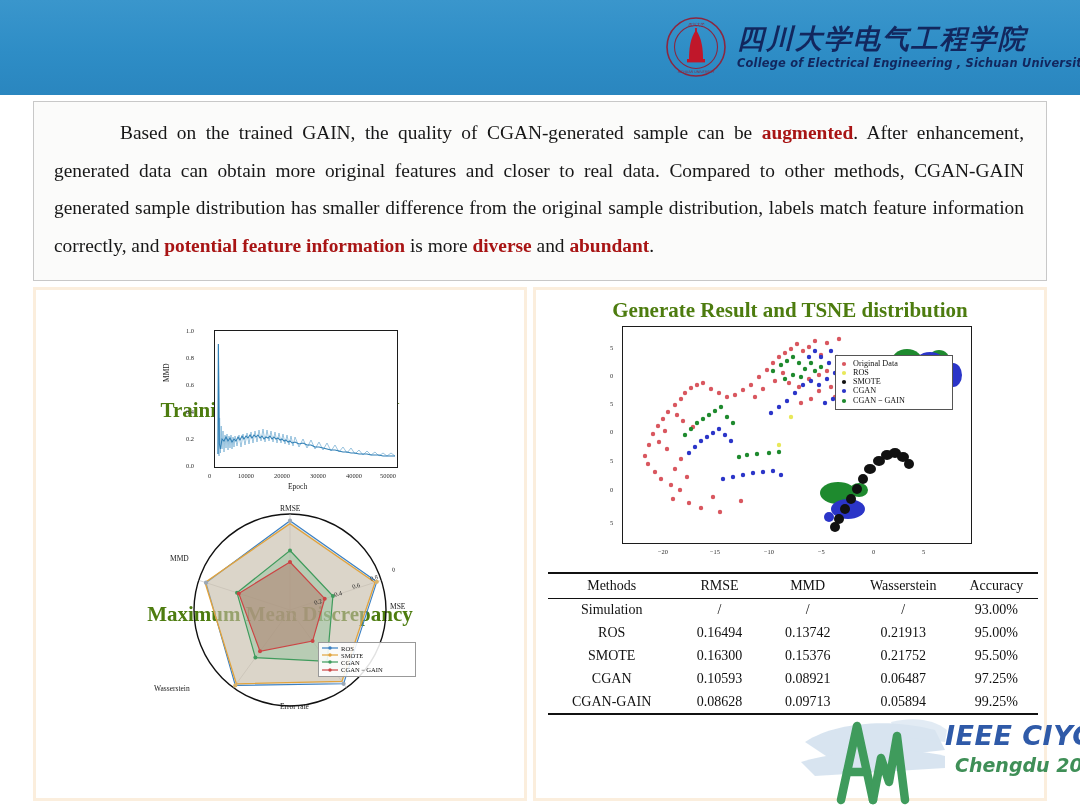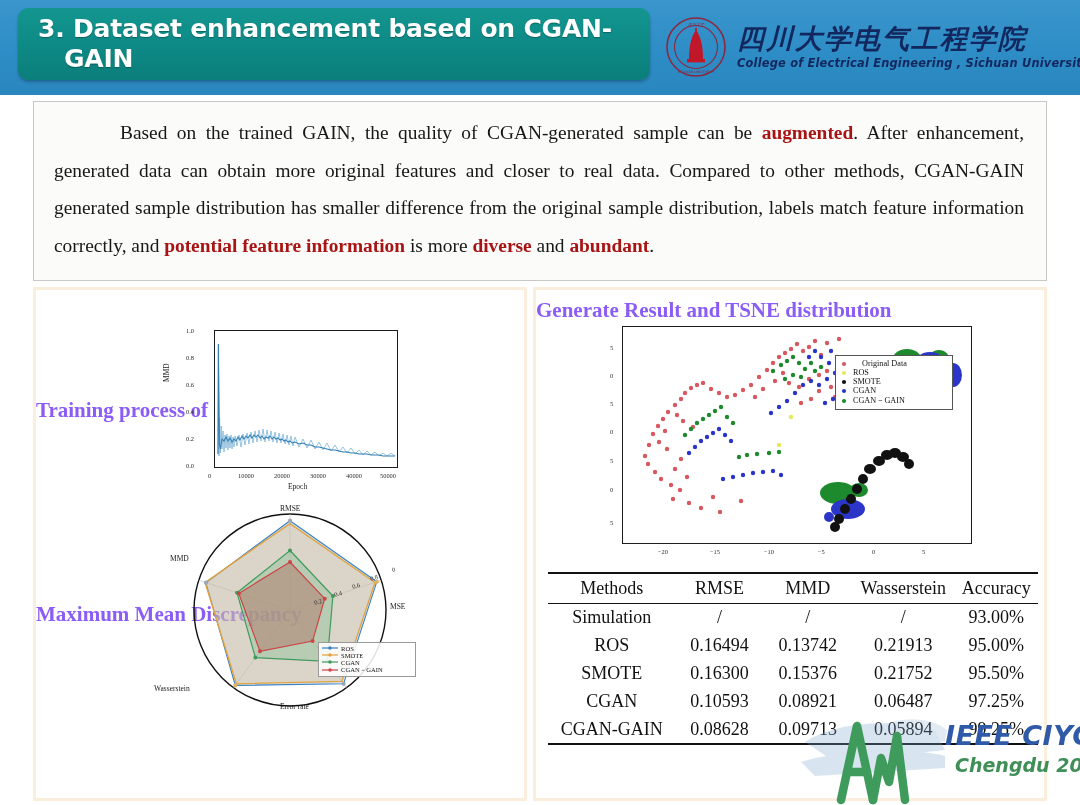--- a/index.html
+++ b/index.html
@@ -76,22 +76,22 @@
   
   .panel {
     position: absolute; top: 192px; height: 514px;
     background: #ffffff; border: 3px solid #fbeedd;
   }
   .panel-left  { left: 33px;  width: 494px; }
   .panel-right { left: 533px; width: 514px; }
 
   .panel-title {
     font-family: "Liberation Serif", serif;
-    font-weight: bold; color: #8b5cf6; font-size: 21px;
-    white-space: nowrap;
+    font-weight: bold; color: #4d7c0f; font-size: 21px;
+    text-align: center; white-space: nowrap;
   }
   .ptitle-1 { position: absolute; left: 0; top: 108px; width: 100%; }
   .ptitle-2 { position: absolute; left: 0; top: 312px; width: 100%; }
   .ptitle-3 { position: absolute; left: 0; top: 8px;  width: 100%; }
 
   
   .axis-label {
     position: absolute;
     font-family: "Liberation Serif", serif;
     font-size: 7.5px; color: #1a1a1a; white-space: nowrap;
@@ -121,21 +121,21 @@
   .tsne-wrap { position: absolute; left: 52px; top: 34px; width: 420px; height: 242px; }
   .tsne-plot {
     position: absolute; left: 34px; top: 2px; width: 350px; height: 218px;
     border: 1px solid #1c1c1c; background: #fff; overflow: hidden;
   }
 
   
   .rtable {
     position: absolute; left: 12px; top: 282px; width: 490px;
     border-collapse: collapse;
-    font-family: "Liberation Serif", serif; font-size: 18px; color: #111;
+    font-family: "Liberation Serif", serif; font-size: 14px; color: #111;
   }
   .rtable th, .rtable td { text-align: center; padding: 3.4px 2px; font-weight: normal; }
   .rtable thead th { border-top: 2.2px solid #111; border-bottom: 1.4px solid #111; padding: 4px 2px; }
   .rtable tbody tr:last-child td { border-bottom: 2.2px solid #111; }
 
   
   .ieee-logo { position: absolute; left: 795px; top: 706px; width: 285px; height: 99px; }
   .ieee-text {
     position: absolute; left: 150px; top: 14px;
     font-family: "DejaVu Sans", sans-serif; font-weight: bold; font-style: italic;
@@ -144,26 +144,20 @@
   .ieee-sub {
     position: absolute; left: 160px; top: 48px;
     font-family: "DejaVu Sans", sans-serif; font-weight: bold; font-style: italic;
     font-size: 19px; color: #3f8f57; white-space: nowrap;
   }
 </style>
 </head>
 <body>
 
 <div class="header">
-  <div class="title-box">
-    <div class="title-text">
-      <span>3. Dataset enhancement based on CGAN-</span>
-      <span class="ind">GAIN</span>
-    </div>
-  </div>
 
   <div class="logo-area">
     <div class="scu-seal">
       <svg width="62" height="62" viewBox="0 0 62 62">
         <circle cx="31" cy="31" r="29" fill="none" stroke="#8b2740" stroke-width="1.6"></circle>
         <circle cx="31" cy="31" r="21.5" fill="none" stroke="#8b2740" stroke-width="1.1"></circle>
         <path d="M31 14 C25 22 24 34 24 43 L38 43 C38 34 37 22 31 14 Z" fill="#c0172a"></path>
         <rect x="22" y="43" width="18" height="3.4" fill="#c0172a"></rect>
         <path d="M31 12 L31 16" stroke="#c0172a" stroke-width="1.8"></path>
         <text x="31" y="9.5" font-size="4" fill="#8b2740" text-anchor="middle" font-family="DejaVu Sans, sans-serif">四川大学</text>
@@ -484,21 +478,21 @@
               <ellipse cx="212" cy="200" rx="5" ry="5"></ellipse>
           </g>
           <g fill="#e8e85a">
             <circle cx="168" cy="90" r="2.2"></circle>
               <circle cx="156" cy="118" r="2.2"></circle>
           </g>
         </svg>
 
         
         <div style="position:absolute;left:212px;top:28px;width:118px;background:#fff;border:0.8px solid #555;padding:3px 4px;">
-          <div style="display:flex;align-items:center;gap:14px;">
+          <div style="display:flex;align-items:center;gap:5px;">
             <svg width="8" height="8">
                 <circle cx="4" cy="4" r="2.1" fill="#d9575f"></circle>
               </svg>
             <span style="font-family:'Liberation Serif',serif;font-size:8.2px;color:#111;">Original Data</span>
           </div>
           <div style="display:flex;align-items:center;gap:5px;">
             <svg width="8" height="8">
                 <circle cx="4" cy="4" r="2.1" fill="#e8e85a"></circle>
               </svg>
             <span style="font-family:'Liberation Serif',serif;font-size:8.2px;color:#111;">ROS</span>

